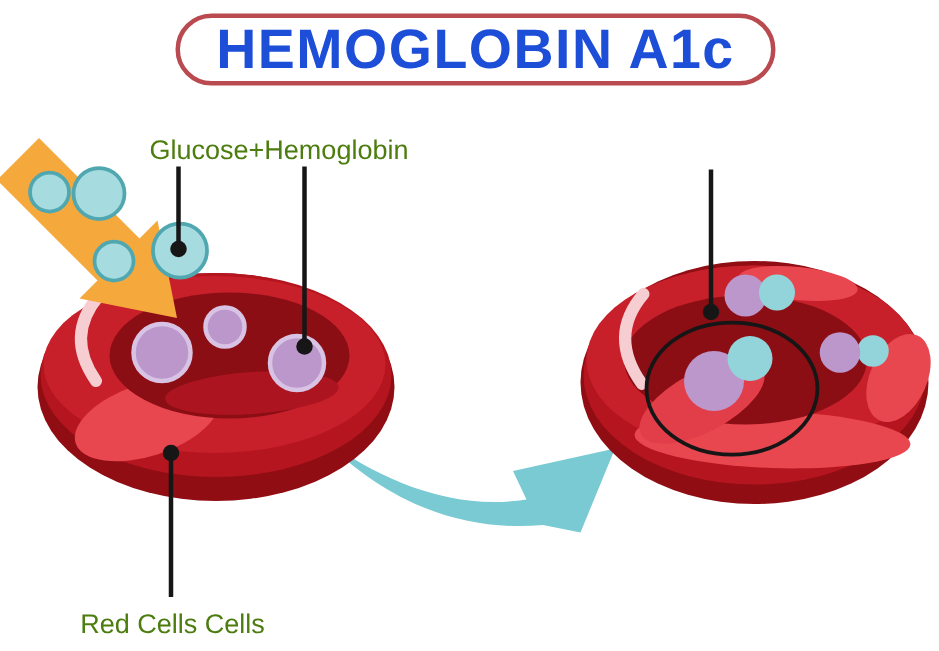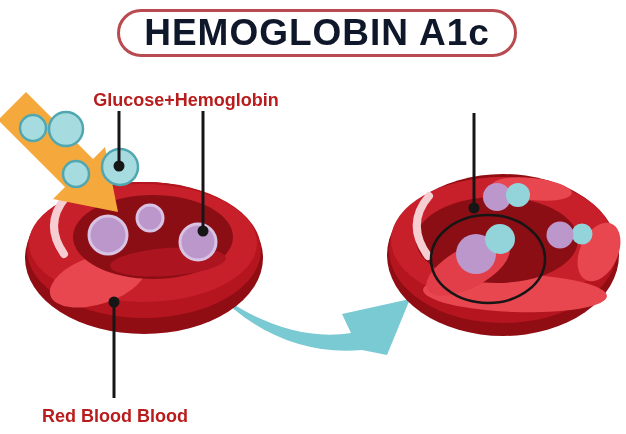--- a/index.html
+++ b/index.html
@@ -26,36 +26,36 @@
     box-sizing: border-box;
     display: flex;
     align-items: center;
     justify-content: center;
     background: #ffffff;
   }
   .title-text {
     font-size: 37px;
     font-weight: 700;
     letter-spacing: 1px;
-    color: #0f172a;
+    color: #1d4ed8;
     white-space: nowrap;
     line-height: 1;
     padding-bottom: 2px;
   }
   .diagram-svg {
     position: absolute;
     left: 0;
     top: 0;
   }
   .callout-label {
     position: absolute;
     transform: translateX(-50%);
     font-size: 18px;
-    font-weight: 700;
-    color: #b91c1c;
+    font-weight: 400;
+    color: #4d7c0f;
     white-space: nowrap;
     line-height: 1.1;
   }
   .label-glucose { left: 186px; top: 91px; }
   .label-glyco   { left: 507px; top: 90px; }
   .label-rbc     { left: 115px; top: 407px; }
 </style>
 </head>
 <body>
 
@@ -137,15 +137,15 @@
       <circle cx="474" cy="208" r="5.5"></circle>
       <circle cx="114" cy="302" r="5.5"></circle>
     </g>
   </svg>
 
   <div class="title-box">
     <span class="title-text">HEMOGLOBIN A1c</span>
   </div>
 
   <div class="callout-label label-glucose">Glucose+Hemoglobin</div>
-  <div class="callout-label label-rbc">Red Blood Blood</div>
+  <div class="callout-label label-rbc">Red Cells Cells</div>
 
 </div>
 
 </body></html>

